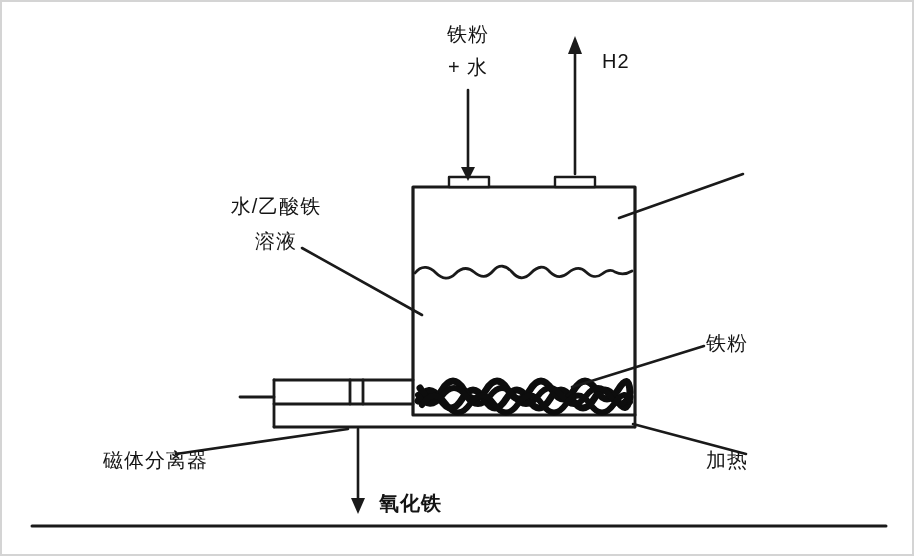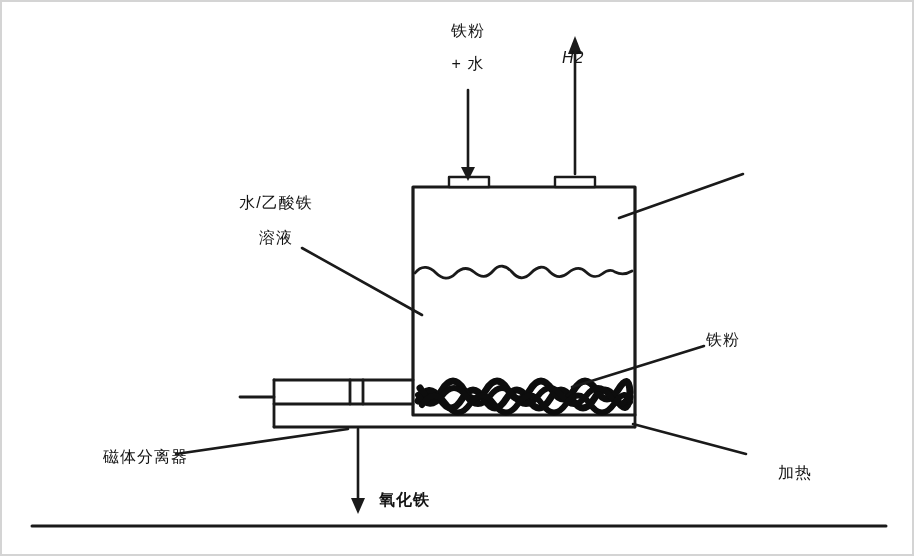--- a/index.html
+++ b/index.html
@@ -18,21 +18,21 @@
     overflow: hidden;
   }
   #diagram-svg {
     position: absolute;
     left: 0; top: 0;
     width: 914px; height: 556px;
   }
   .lbl {
     position: absolute;
     color: #141414;
-    font-size: 16px;
+    font-size: 20px;
     letter-spacing: 1px;
     white-space: nowrap;
     line-height: 1.5;
   }
   .lbl.center { text-align: center; }
 </style>
 </head>
 <body>
 
 <div id="stage">
@@ -90,27 +90,27 @@
 
     <path d="M356,427 L356,498" stroke-width="2.6"></path>
     <polygon points="349,496 363,496 356,512" fill="#1a1a1a" stroke="none"></polygon>
 
     <path d="M30,524 L884,524" stroke-width="3"></path>
   </svg>
 
   <div class="lbl center" style="left:424px; top:17px; width:84px;">铁粉</div>
   <div class="lbl center" style="left:424px; top:50px; width:84px;">+ 水</div>
 
-  <div class="lbl" style="left:560px; top:44px;font-style:italic;">H2</div>
+  <div class="lbl" style="left:600px; top:44px;">H2</div>
 
 
   <div class="lbl center" style="left:218px; top:189px; width:112px;">水/乙酸铁</div>
   <div class="lbl center" style="left:218px; top:224px; width:112px;">溶液</div>
 
   <div class="lbl" style="left:704px; top:326px;">铁粉</div>
 
   <div class="lbl" style="left:62px; top:443px;margin-left:39px;">磁体分离器</div>
 
-  <div class="lbl" style="left:776px; top:443px;margin-top:16px;">加热</div>
+  <div class="lbl" style="left:704px; top:443px;">加热</div>
 
   <div class="lbl" style="left:377px; top:486px;font-weight:bold;">氧化铁</div>
 
 </div>
 
 </body></html>

